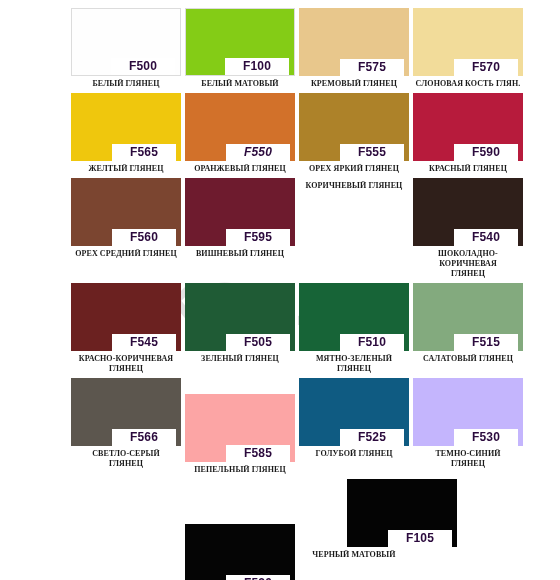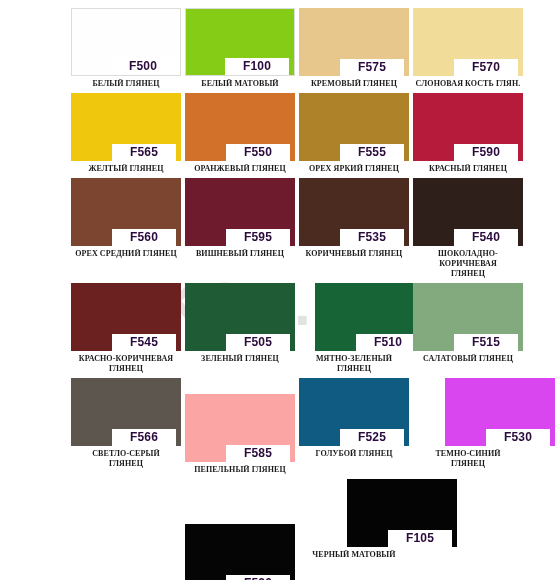--- a/index.html
+++ b/index.html
@@ -129,21 +129,21 @@
       </div>
     </div>
     <div class="swatch-row">
       <div class="swatch">
         <div class="swatch-color" style="background: rgb(239, 199, 13);">
           <div class="code-chip">F565</div>
         </div>
         <div class="swatch-caption">ЖЕЛТЫЙ ГЛЯНЕЦ</div>
       </div>
       <div class="swatch">
-        <div class="swatch-color" style="background: rgb(210, 113, 42);">
+        <div class="swatch-color" style="background: rgb(210, 113, 42); font-style: italic;">
           <div class="code-chip">F550</div>
         </div>
         <div class="swatch-caption">ОРАНЖЕВЫЙ ГЛЯНЕЦ</div>
       </div>
       <div class="swatch">
         <div class="swatch-color" style="background: rgb(173, 130, 41);">
           <div class="code-chip">F555</div>
         </div>
         <div class="swatch-caption">ОРЕХ ЯРКИЙ ГЛЯНЕЦ</div>
       </div>
@@ -161,23 +161,20 @@
         </div>
         <div class="swatch-caption">ОРЕХ СРЕДНИЙ ГЛЯНЕЦ</div>
       </div>
       <div class="swatch">
         <div class="swatch-color" style="background: rgb(110, 27, 46);">
           <div class="code-chip">F595</div>
         </div>
         <div class="swatch-caption">ВИШНЕВЫЙ ГЛЯНЕЦ</div>
       </div>
       <div class="swatch">
-        <div class="swatch-color" style="background: rgb(75, 43, 32);">
-          <div class="code-chip">F535</div>
-        </div>
         <div class="swatch-caption">КОРИЧНЕВЫЙ ГЛЯНЕЦ</div>
       </div>
       <div class="swatch">
         <div class="swatch-color" style="background: rgb(47, 31, 26);">
           <div class="code-chip">F540</div>
         </div>
         <div class="swatch-caption">ШОКОЛАДНО-КОРИЧНЕВАЯ
 ГЛЯНЕЦ</div>
       </div>
     </div>
@@ -189,21 +186,21 @@
         <div class="swatch-caption">КРАСНО-КОРИЧНЕВАЯ
 ГЛЯНЕЦ</div>
       </div>
       <div class="swatch">
         <div class="swatch-color" style="background: rgb(31, 91, 53);">
           <div class="code-chip">F505</div>
         </div>
         <div class="swatch-caption">ЗЕЛЕНЫЙ ГЛЯНЕЦ</div>
       </div>
       <div class="swatch">
-        <div class="swatch-color" style="background: rgb(23, 100, 55); margin-left: 16px;">
+        <div class="swatch-color" style="background: rgb(23, 100, 55);">
           <div class="code-chip">F510</div>
         </div>
         <div class="swatch-caption">МЯТНО-ЗЕЛЕНЫЙ
 ГЛЯНЕЦ</div>
       </div>
       <div class="swatch">
         <div class="swatch-color" style="background: rgb(131, 170, 126);">
           <div class="code-chip">F515</div>
         </div>
         <div class="swatch-caption">САЛАТОВЫЙ ГЛЯНЕЦ</div>
@@ -223,21 +220,21 @@
         </div>
         <div class="swatch-caption">ПЕПЕЛЬНЫЙ ГЛЯНЕЦ</div>
       </div>
       <div class="swatch">
         <div class="swatch-color" style="background: rgb(15, 91, 130);">
           <div class="code-chip">F525</div>
         </div>
         <div class="swatch-caption">ГОЛУБОЙ ГЛЯНЕЦ</div>
       </div>
       <div class="swatch">
-        <div class="swatch-color" style="background: #d946ef; margin-left: 32px;">
+        <div class="swatch-color" style="background: #c4b5fd;">
           <div class="code-chip">F530</div>
         </div>
         <div class="swatch-caption">ТЕМНО-СИНИЙ
 ГЛЯНЕЦ</div>
       </div>
     </div>
     <div class="swatch-row">
       <div class="swatch">
         <div class="swatch-color" style="background: rgb(5, 5, 5); margin-top: 45px;">
           <div class="code-chip">F520</div>

